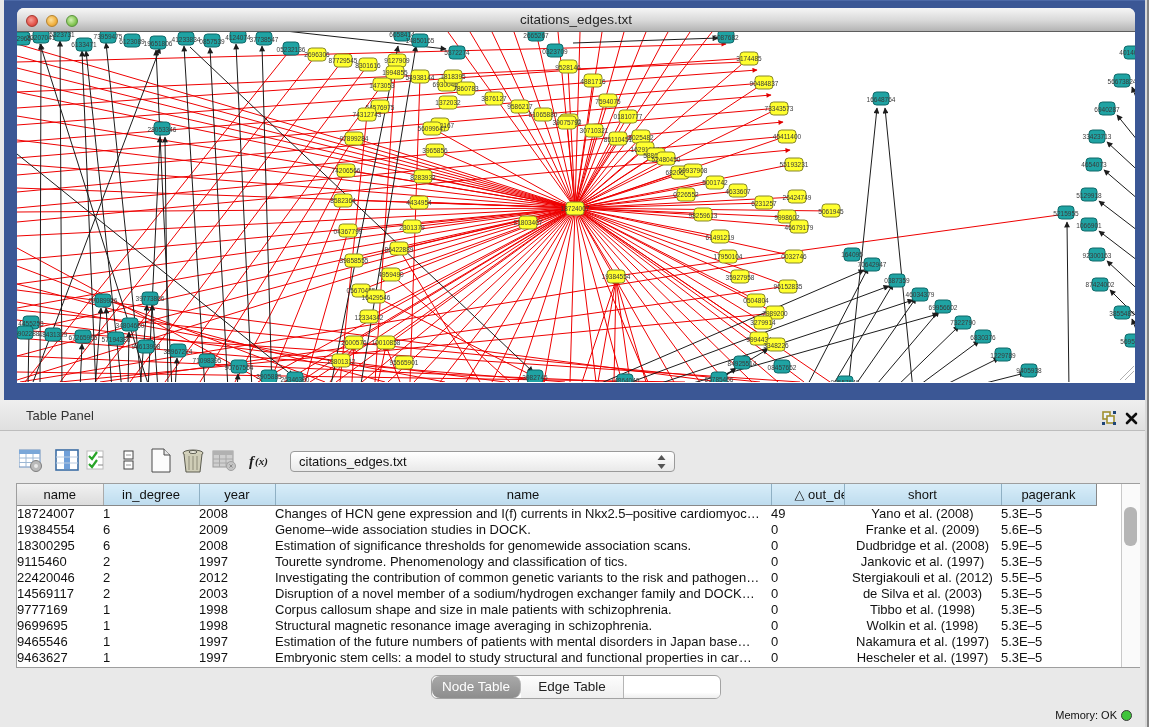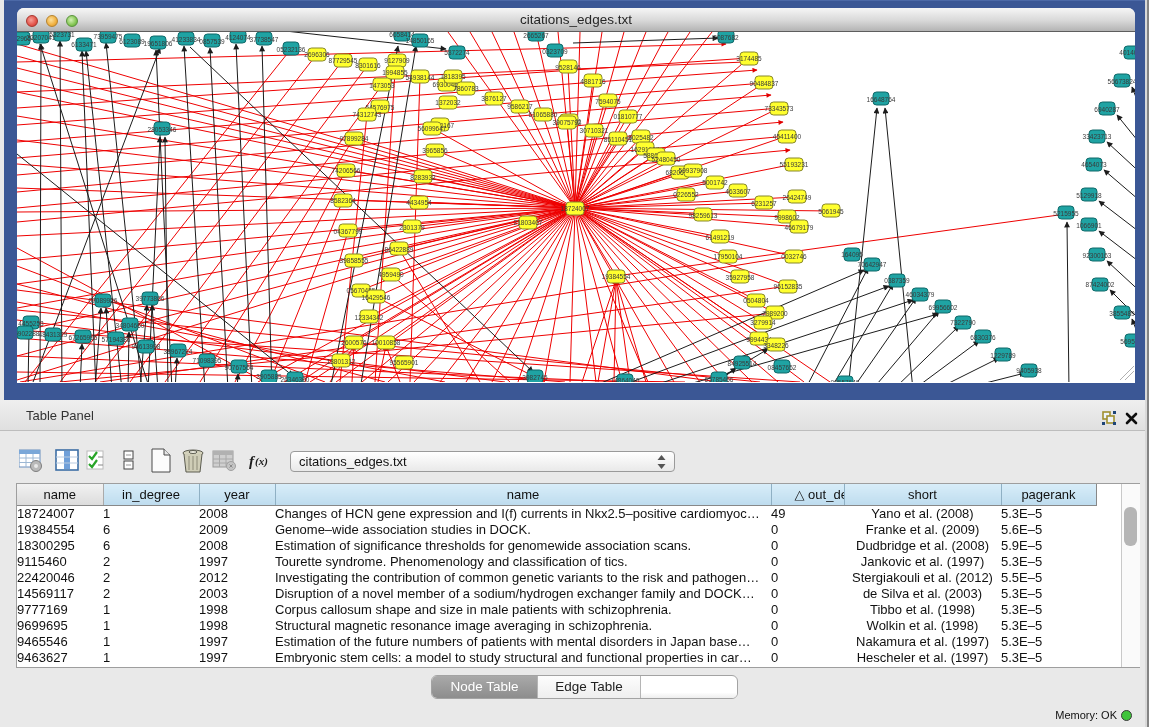--- a/index.html
+++ b/index.html
@@ -19,21 +19,21 @@
 #tablewrap { left:16px; top:483px; width:1124px; height:185px; background:#fff; border:1px solid #9e9e9e; }
 table.t { border-collapse:collapse; table-layout:fixed; width:1079px; font-size:13px; color:#111; }
 table.t th { height:21px; font-weight:normal; border-right:1px solid #8fb0c4; border-bottom:1px solid #888; background:linear-gradient(#d8edf9,#bedcee); overflow:hidden; white-space:nowrap; }
 table.t th.c1 { background:linear-gradient(#f2f2f2,#dcdcdc); border-right:1px solid #aaa; }
 table.t td { height:16px; padding:0; overflow:hidden; white-space:nowrap; }
 td.c1 { padding-left:7px; } td.c2 { padding-left:5px; } td.c3 { padding-left:5px; }
 td.c4 { padding-left:5px; } td.c5 { padding-left:6px;margin-left:40px; } td.c6 { padding-left:8px;text-align:center; } td.c7 { padding-left:6px; }
 #tabs { left:431px; top:675px; height:24px; display:flex; border:1px solid #a3a3a3; border-radius:6px; overflow:hidden; background:#fff; }
 #tabs div { font-size:13.5px; line-height:22px; text-align:center; color:#222; border-right:1px solid #b5b5b5; background:linear-gradient(#fdfdfd,#eeeeee); }
 #tabs div.sel { background:linear-gradient(#a9a9a9,#8d8d8d); color:#fff; }
-#tabs div:nth-child(1) { width:106px; } #tabs div:nth-child(2) { width:103px; } #tabs div:nth-child(3) { width:96px;margin-top:17px; }
+#tabs div:nth-child(1) { width:89px;border-radius:8px; } #tabs div:nth-child(2) { width:103px; } #tabs div:nth-child(3) { width:96px;margin-top:17px; }
 #tabs div:last-child { border-right:none; }
 #mem { right:32px; top:709px; font-size:11px; color:#111; position:absolute; }
 #memdot { left:1121px; top:710px; width:11px; height:11px; background:#3fc43b; border:1px solid #3a3a3a; border-radius:50%; }
 #redge1 { left:1145px; top:0; width:2px; height:727px; background:#d9d9d9; }
 #redge2 { left:1147px; top:0; width:2px; height:727px; background:#848484; }
 .sb { left:1121px; top:484px; width:19px; height:183px; background:#fafafa; border-left:1px solid #c9c9c9; }
 .sbthumb { left:1124px; top:507px; width:13px; height:39px; background:#b5b5b5; border-radius:6px; }
 </style></head>
 <body>
 <div class="abs" id="frame"></div>

